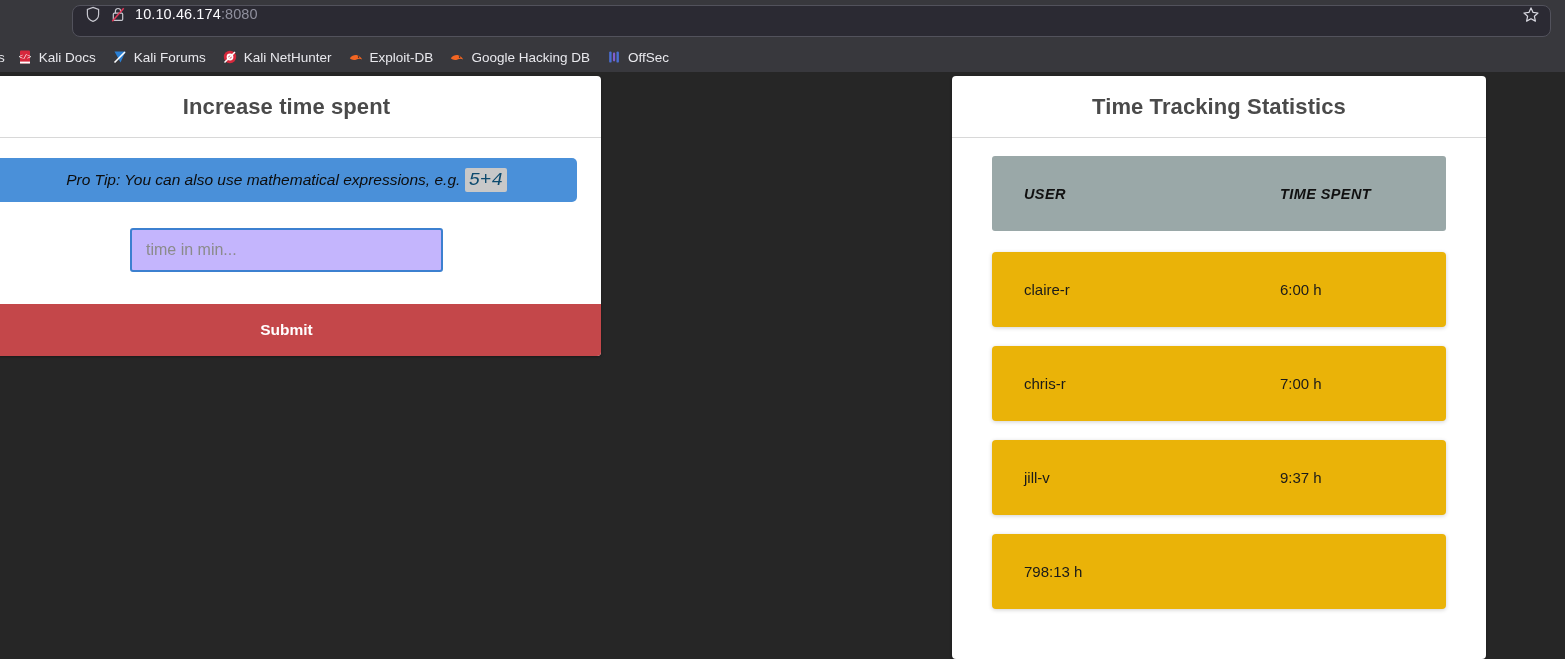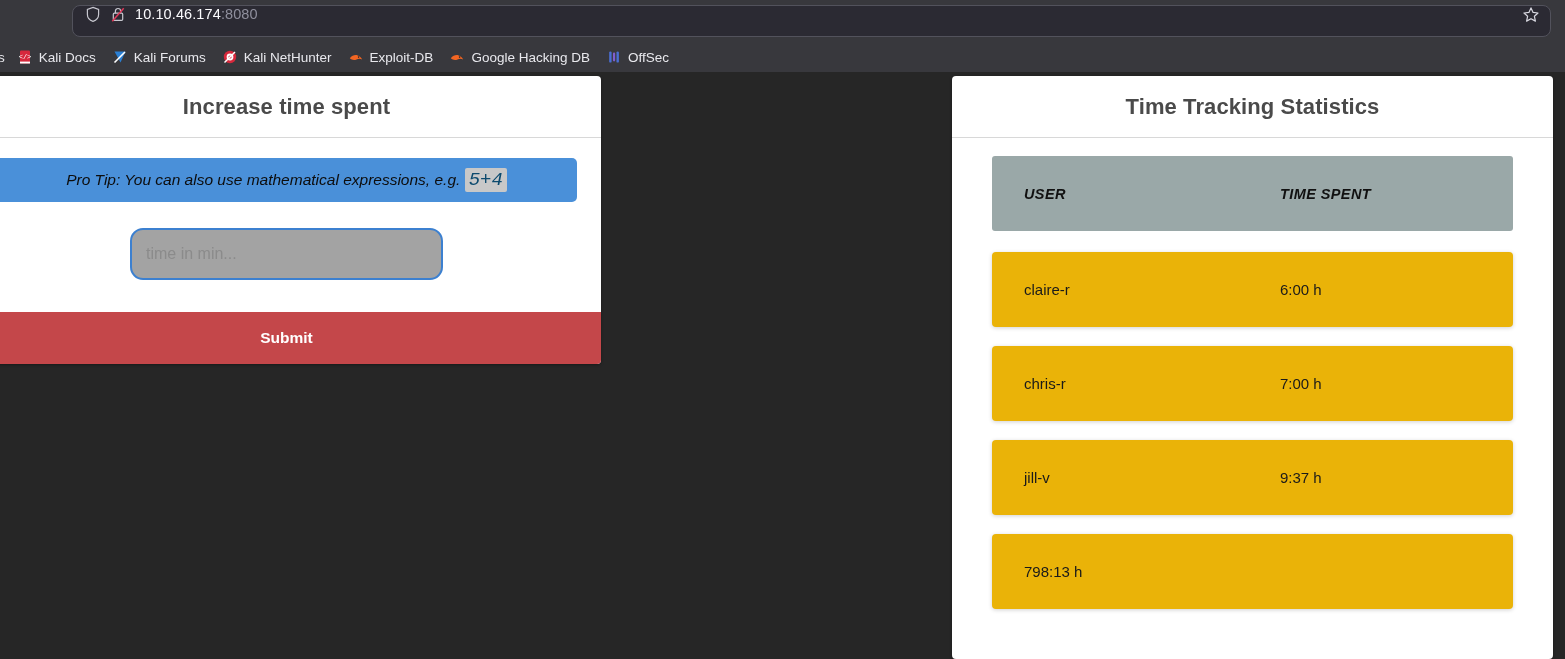--- a/index.html
+++ b/index.html
@@ -77,21 +77,21 @@
   }
 
   .card {
     position: absolute;
     background: #ffffff;
     border-radius: 4px;
     box-shadow: 0 1px 3px rgba(0,0,0,.35);
     overflow: hidden;
   }
   .card-left  { left: -28px; top: 4px; width: 629px; }
-  .card-right { left: 952px; top: 4px; width: 601px; min-height: 583px; }
+  .card-right { left: 952px; top: 4px; width: 534px; min-height: 583px; }
 
   .card-header {
     padding: 18px 16px 17px;
     border-bottom: 1px solid #d8d8d8;
     text-align: center;
   }
   .card-title {
     font-size: 22px;
     font-weight: bold;
     color: #4a4a4a;
@@ -115,24 +115,24 @@
     background: #c8c8c8;
     color: #0c4a6e;
     font-size: 19px;
     padding: 1px 4px;
     border-radius: 2px;
   }
 
   .input-wrap { display: flex; justify-content: center; }
   .time-input {
     width: 313px;
-    height: 52px;
+    height: 44px;
     border: 2px solid #3c80d0;
-    border-radius: 13px;
-    background: #a3a3a3;
+    border-radius: 3px;
+    background: #c4b5fd;
     font-size: 16px;
     color: #333;
     padding: 0 14px;
     outline: none;
     font-family: "Liberation Sans", sans-serif;
   }
   .time-input::placeholder { color: #8b8b8b; }
 
   .submit-btn {
     display: block;

